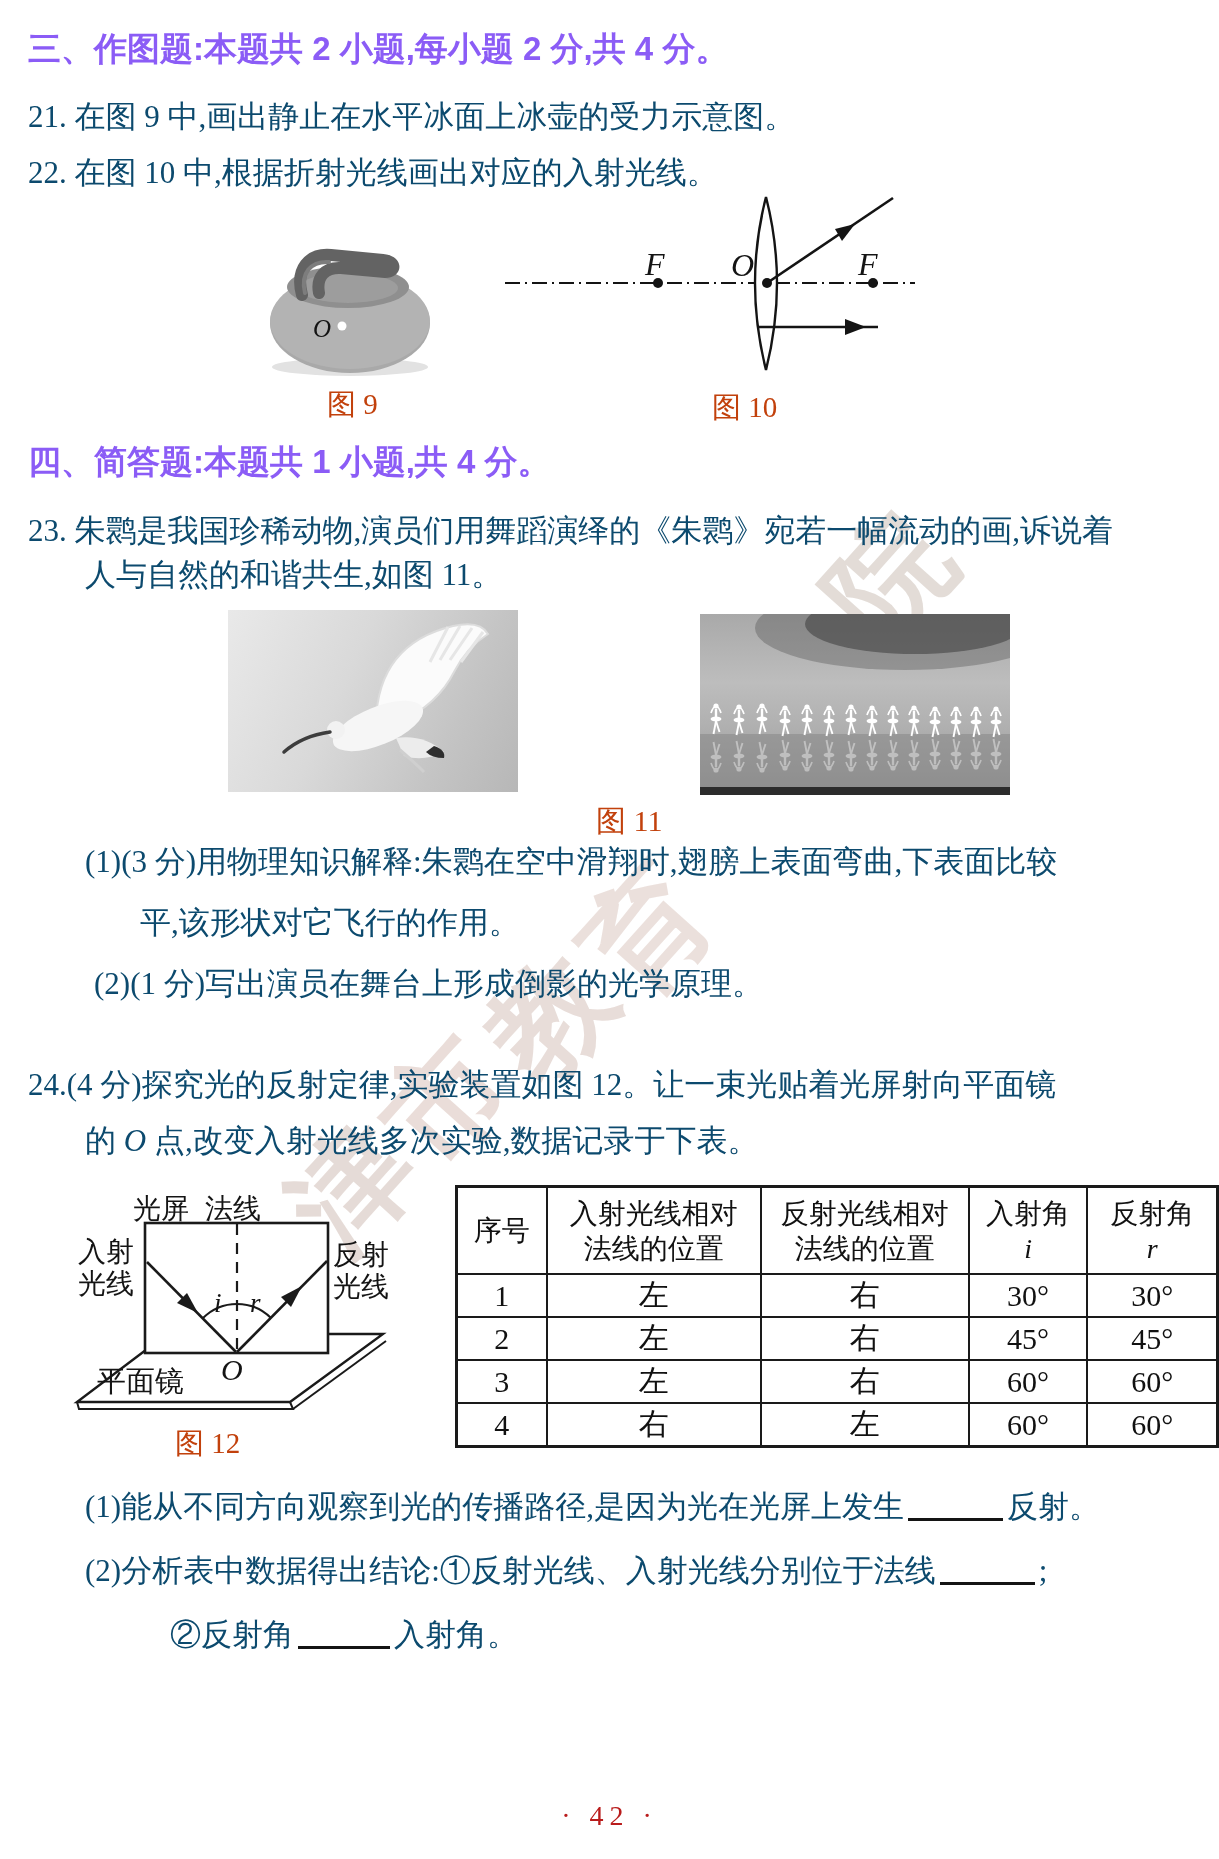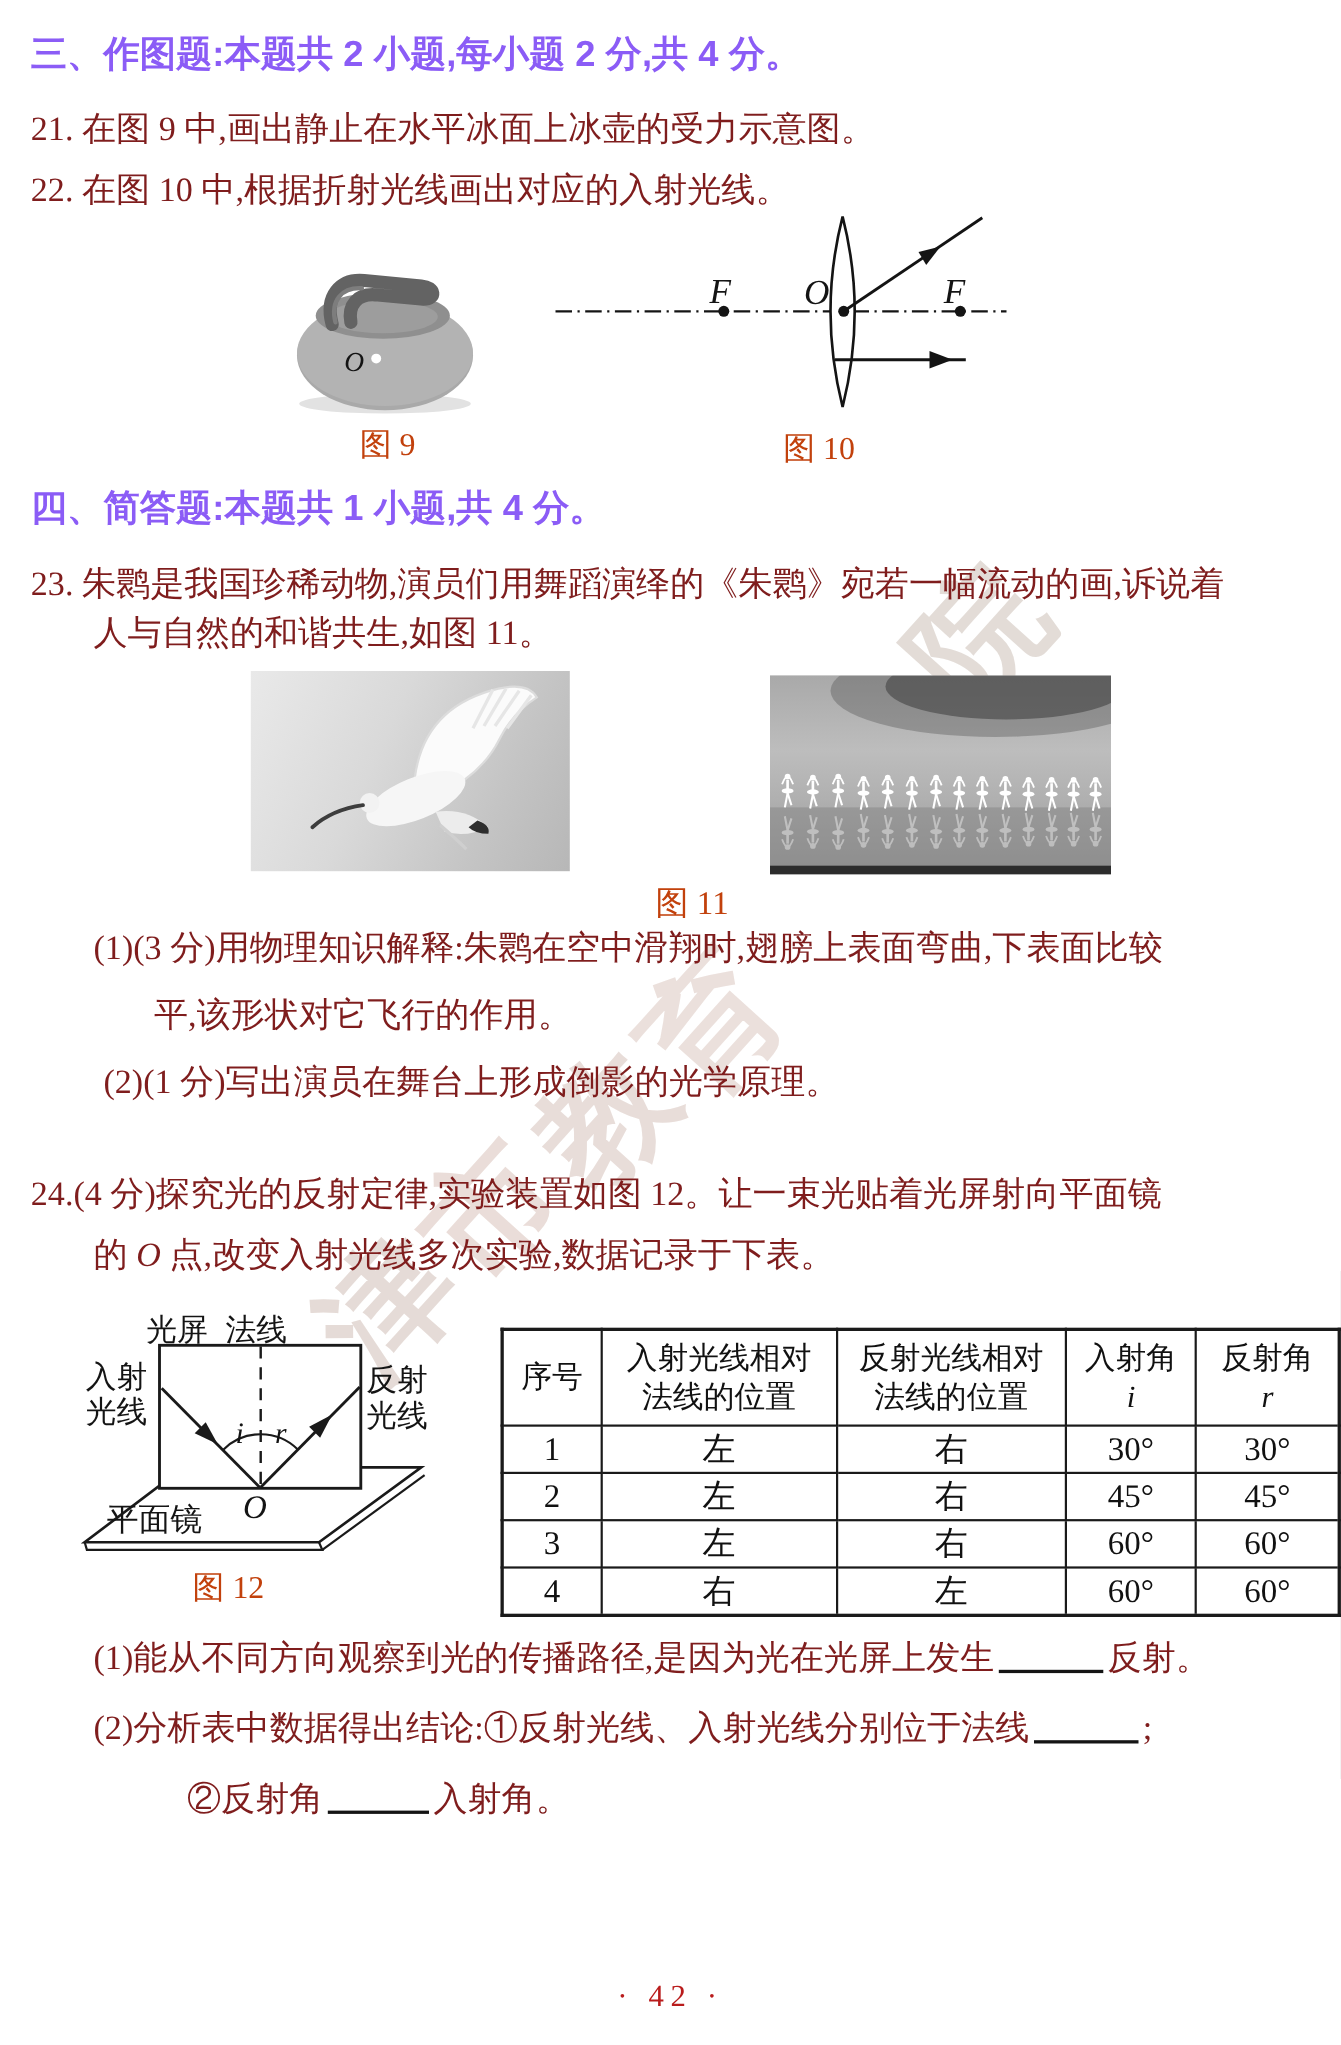--- a/index.html
+++ b/index.html
@@ -1,18 +1,18 @@
 <!DOCTYPE html>
 <html><head>
 <meta charset="utf-8">
 <style>
   html,body{margin:0;padding:0;background:#888;}
   .page{position:relative;width:1219px;height:1859px;background:#ffffff;margin:0 auto;overflow:hidden;
         font-family:"Liberation Serif","DejaVu Serif",serif;color:#111;}
-  .t{position:absolute;white-space:pre;font-size:31px;line-height:1.25;color:#7f1d1d;}
+  .t{position:absolute;white-space:pre;font-size:31px;line-height:1.25;color:#0c4a6e;}
   .h{font-family:"Liberation Sans","DejaVu Sans",sans-serif;font-weight:700;font-size:33px;color:#8b5cf6;}
   .cap{position:absolute;white-space:pre;font-size:29px;color:#c2410c;}
   .it{font-style:italic;font-family:"Liberation Serif","DejaVu Serif",serif;}
   .blank{display:inline-block;width:95px;height:6px;border-bottom:3px solid #141414;vertical-align:-4px;margin:0 4px;}
   .blank.w92{width:92px;}
   
   .wm{position:absolute;font-size:118px;font-weight:700;opacity:.5;pointer-events:none;
       font-family:"Liberation Serif","DejaVu Serif",serif;transform:rotate(-48deg);}
   .wm1{left:295px;top:1108px;color:#cdb9b0;}
   .wm2{left:388px;top:1022px;color:#d6bdb4;}
@@ -22,21 +22,21 @@
   
   .photo{position:absolute;overflow:hidden;}
   .photo-ibis{left:228px;top:610px;width:290px;height:182px;
       background:linear-gradient(115deg,#e9e9e9 0%,#d9d9d9 40%,#c4c4c4 75%,#b7b7b7 100%);}
   .photo-dance{left:700px;top:614px;width:310px;height:181px;
       background:linear-gradient(#a9a9a9 0%,#bdbdbd 38%,#b0b0b0 62%,#939393 100%);}
   
   .dtable{position:absolute;left:455px;top:1185px;border-collapse:collapse;table-layout:fixed;
       font-size:29px;color:#111;text-align:center;}
   .dtable td,.dtable th{border:2px solid #1a1a1a;font-weight:normal;padding:0;vertical-align:middle;}
-  .dtable{border:3px solid #1a1a1a;margin-top:22px;}
+  .dtable{border:3px solid #1a1a1a;}
   .dtable .hrow td{height:85px;font-size:28px;line-height:1.25;}
   .dtable .drow td{height:41px;font-size:30px;}
   .pagenum{position:absolute;left:0;right:0;top:1800px;text-align:center;font-size:28px;letter-spacing:6px;color:#b91c1c;}
   svg text{font-family:"Liberation Serif","DejaVu Serif",serif;fill:#141414;}
 </style>
 </head>
 <body>
 
 <div class="page">
 

